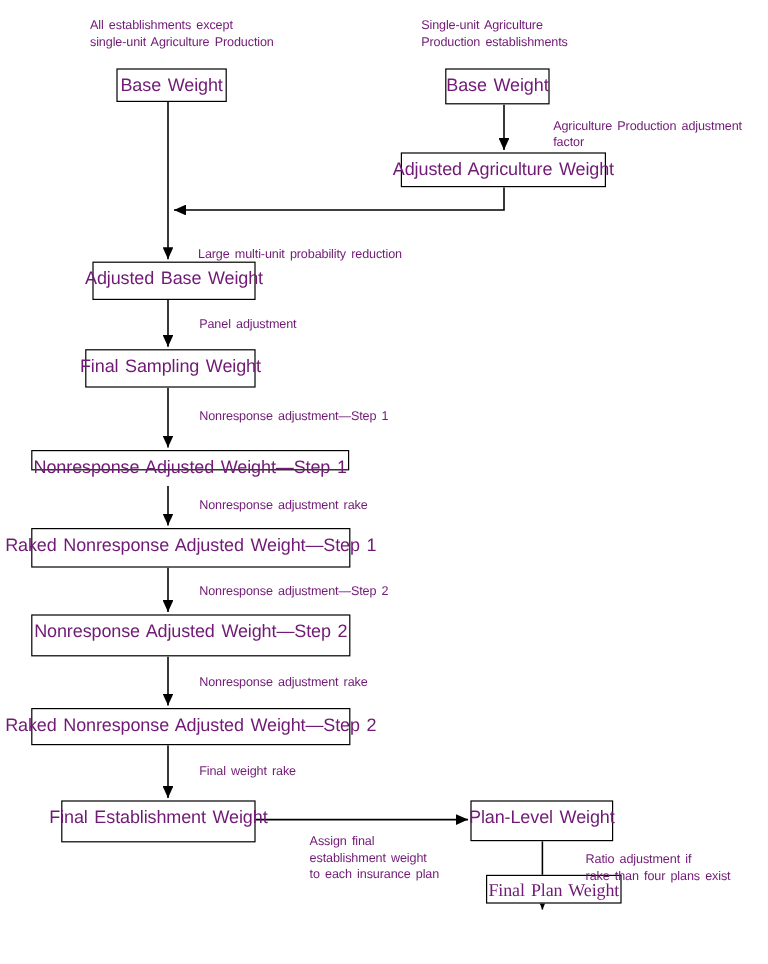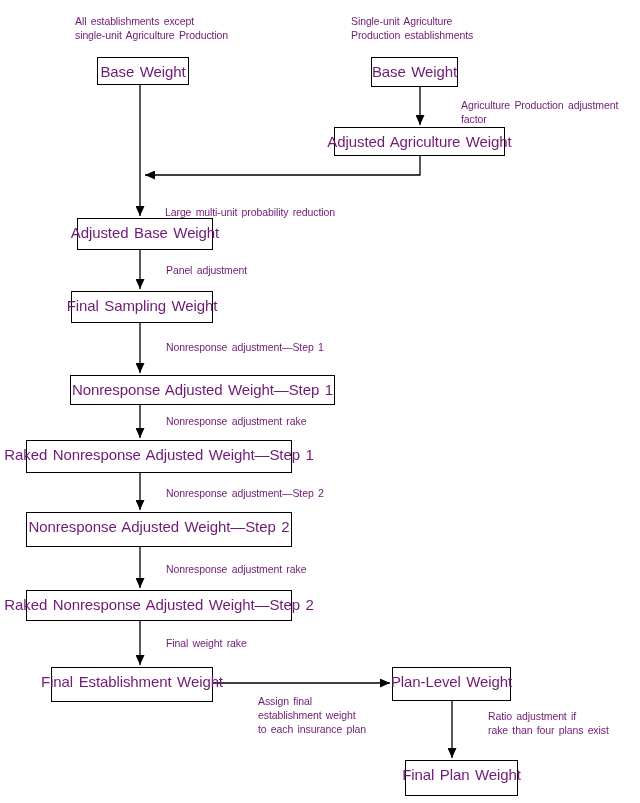--- a/index.html
+++ b/index.html
@@ -38,27 +38,27 @@
     word-spacing: 1.5px;
     line-height: 13.5px;
     white-space: pre-line;
   }
   
   .b-base-left        { left:  97px; top:  57px; width:  92px; height: 28px; }
   .b-base-right       { left: 371px; top:  57px; width:  87px; height: 30px; }
   .b-adj-agri         { left: 334px; top: 127px; width: 171px; height: 29px; }
   .b-adj-base         { left:  77px; top: 218px; width: 136px; height: 32px; }
   .b-final-sampling   { left:  71px; top: 291px; width: 142px; height: 32px; }
-  .b-nr-step1         { left:  26px; top: 375px; width: 265px; height: 30px; margin-left: 44px; }
+  .b-nr-step1         { left:  26px; top: 375px; width: 265px; height: 17px; }
   .b-raked-step1      { left:  26px; top: 440px; width: 266px; height: 33px; }
   .b-nr-step2         { left:  26px; top: 512px; width: 266px; height: 35px; }
   .b-raked-step2      { left:  26px; top: 590px; width: 266px; height: 31px; }
   .b-final-est        { left:  51px; top: 667px; width: 162px; height: 35px; }
   .b-plan-level       { left: 392px; top: 667px; width: 119px; height: 34px; }
-  .b-final-plan       { left: 405px; top: 760px; width: 113px; height: 36px; }
+  .b-final-plan       { left: 405px; top: 729px; width: 113px; height: 24px; font-family: Liberation Serif, serif; }
   
   .l-header-left      { left:  75px; top:  15px; }
   .l-header-right     { left: 351px; top:  15px; }
   .l-agri-factor      { left: 442px; top:  99px; margin-left: 19px; }
   .l-large-multi      { left: 165px; top: 206px; }
   .l-panel            { left: 166px; top: 264px; }
   .l-nr-step1         { left: 166px; top: 341px; }
   .l-rake1            { left: 166px; top: 415px; }
   .l-nr-step2         { left: 166px; top: 487px; }
   .l-rake2            { left: 166px; top: 563px; }

